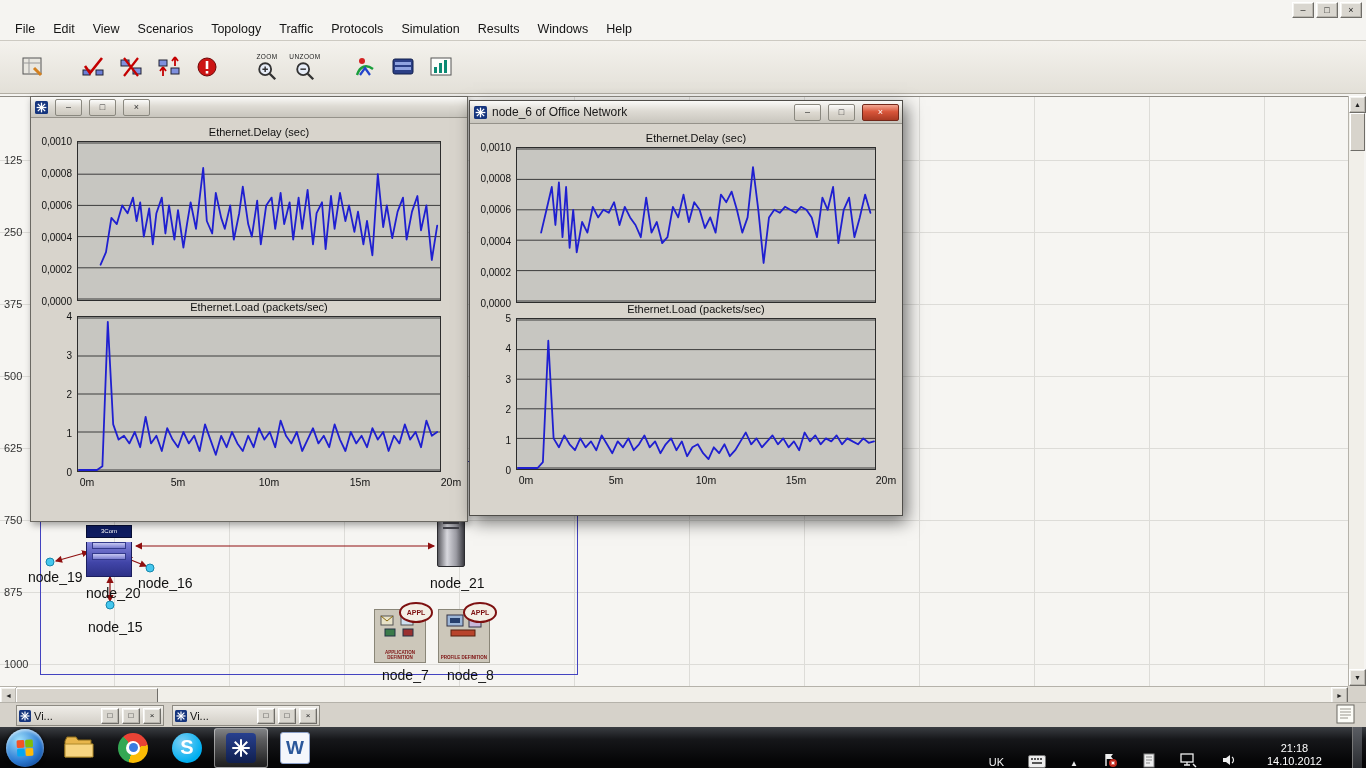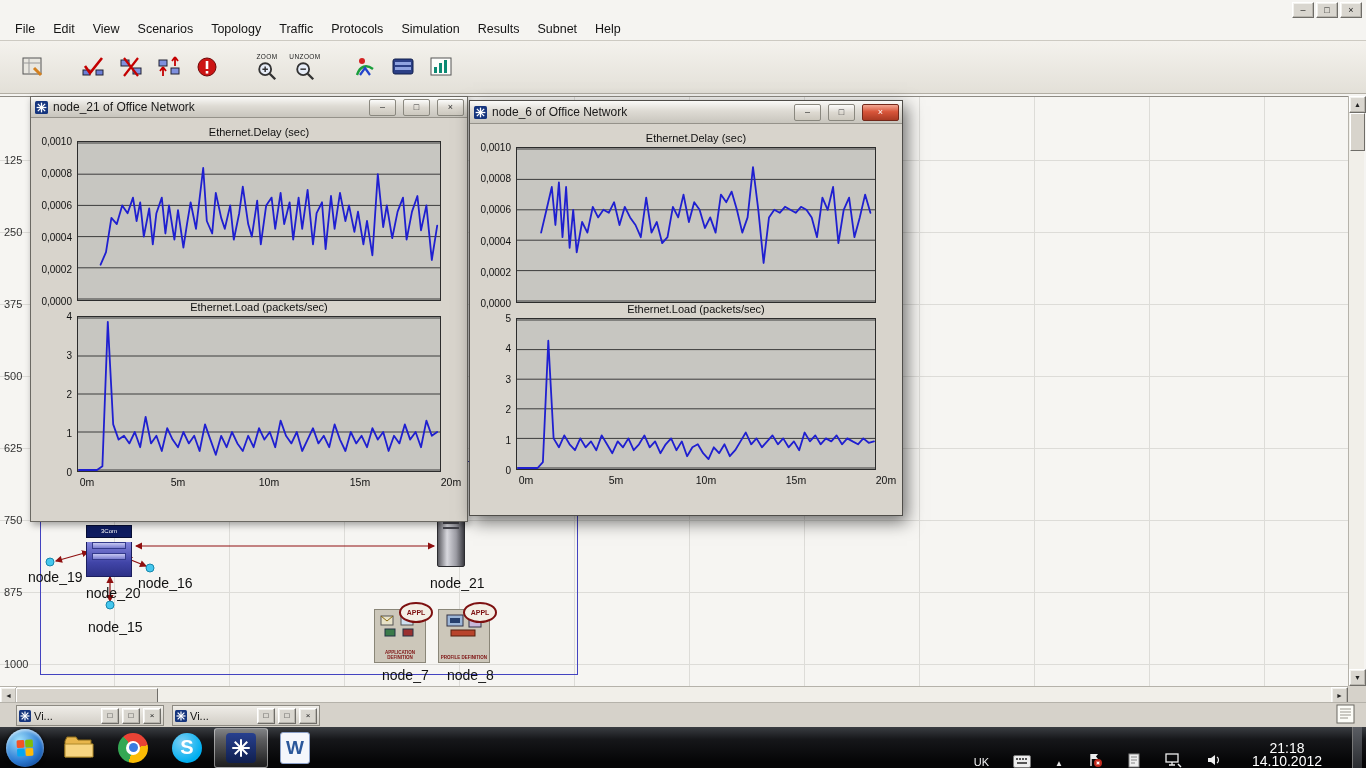--- a/index.html
+++ b/index.html
@@ -109,21 +109,21 @@
   .chrome-ball .core{position:absolute;left:10.5px;top:10.5px;width:9px;height:9px;border-radius:50%;background:#3b7ce0;}
   .skype-ball{width:30px;height:30px;border-radius:50%;background:radial-gradient(circle at 35% 30%,#7ed0f5,#00aff0 70%);
               color:#fff;font-weight:bold;font-size:20px;display:flex;align-items:center;justify-content:center;}
   .opnet-tile{width:30px;height:30px;border-radius:4px;background:linear-gradient(#27408f,#101f4e);
               display:flex;align-items:center;justify-content:center;}
   .word-tile{width:28px;height:30px;border-radius:3px;background:#f4f6fb;border:1px solid #8ba0c8;
              color:#2b579a;font-weight:bold;font-size:19px;display:flex;align-items:center;justify-content:center;}
   .tray{margin-left:auto;display:flex;align-items:flex-end;gap:24px;padding-right:4px;color:#f2f2f2;}
   .tray .lang{font-size:11px;}
   .tray .chev{font-size:8px;color:#e8e8e8;}
-  .clock{text-align:center;font-size:14px;line-height:13px;color:#fff;padding:0 6px;}
+  .clock{text-align:center;font-size:11px;line-height:13px;color:#fff;padding:0 6px;}
   .showdesk{width:10px;height:41px;background:linear-gradient(#5a5d63,#2a2c30);border-left:1px solid #777;box-sizing:border-box;}
 
   .corner-doc{position:absolute;left:1334px;top:703px;width:24px;height:22px;}
 </style>
 </head>
 <body>
 
 <div class="screen">
 
   <div class="sysbtns">
@@ -135,21 +135,21 @@
   <nav class="menubar">
       <span class="menu-item">File</span>
       <span class="menu-item">Edit</span>
       <span class="menu-item">View</span>
       <span class="menu-item">Scenarios</span>
       <span class="menu-item">Topology</span>
       <span class="menu-item">Traffic</span>
       <span class="menu-item">Protocols</span>
       <span class="menu-item">Simulation</span>
       <span class="menu-item">Results</span>
-      <span class="menu-item">Subnet</span>
+      <span class="menu-item">Windows</span>
       <span class="menu-item">Help</span>
     </nav>
 
   <div class="toolbar">
     <div class="tb-icon">
       <svg width="24" height="24" viewBox="0 0 24 24">
           <rect x="2" y="3" width="18" height="16" fill="#e9e7e0" stroke="#555"></rect>
           <path d="M2 8h18M8 3v16" stroke="#999" fill="none"></path>
           <path d="M13 13l7 7" stroke="#d4801f" stroke-width="3"></path>
         </svg>
@@ -304,21 +304,20 @@
     <div class="cw-titlebar" style="height:20px">
       <svg width="13" height="13" viewBox="0 0 16 16">
           <rect width="16" height="16" rx="2" fill="#15357e"></rect>
           <g stroke="#fff" stroke-width="1.6">
             <line x1="8" y1="2" x2="8" y2="14"></line>
             <line x1="2" y1="8" x2="14" y2="8"></line>
             <line x1="3.5" y1="3.5" x2="12.5" y2="12.5"></line>
             <line x1="12.5" y1="3.5" x2="3.5" y2="12.5"></line>
           </g>
         </svg>
-      <span class="cw-title">node_21 of Office Network</span>
       <div class="cwb">–</div>
       <div class="cwb">□</div>
       <div class="cwb">×</div>
     </div>
     <div class="cw-body">
       <div class="chart-title">Ethernet.Delay (sec)</div>
       <div class="chart-row">
         <div class="ycol">
             <span class="ylab" style="top: 0%;">0,0010</span>
             <span class="ylab" style="top: 20%;">0,0008</span>

